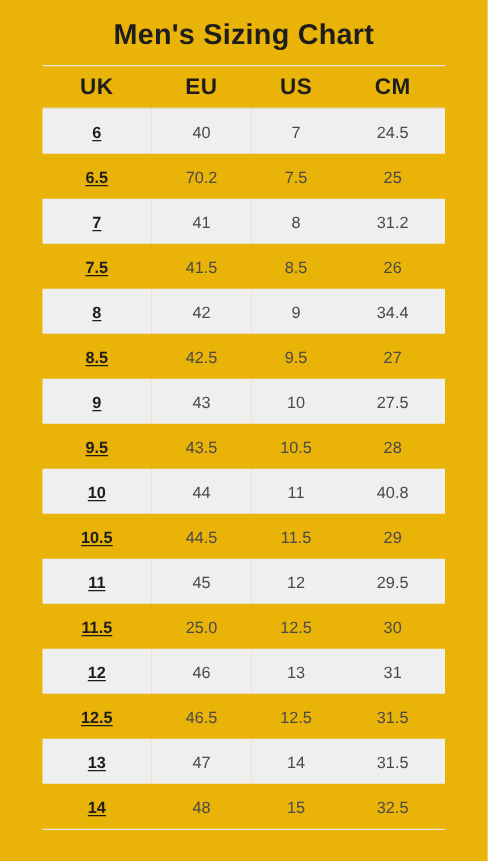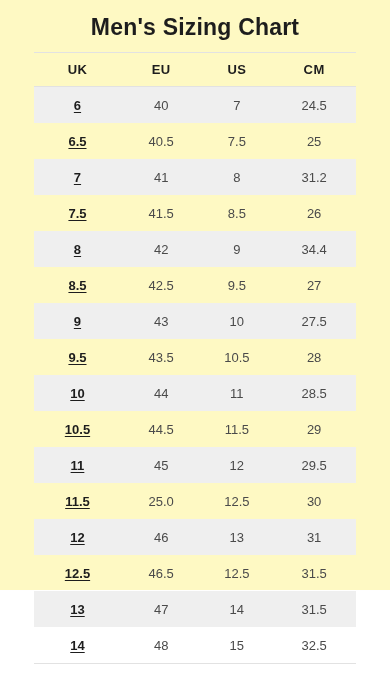--- a/index.html
+++ b/index.html
@@ -8,23 +8,23 @@
   }
   body {
     width: 390px;
     height: 689px;
     background: #ffffff;
     font-family: "Liberation Sans", sans-serif;
     overflow: hidden;
   }
   .page {
     width: 390px;
-    height: 590px;
+    height: 689px;
     position: relative;
-    background: #fef9c3;
+    background: #eab308;
     box-sizing: border-box;
   }
   .chart-title {
     text-align: center;
     font-size: 23px;
     font-weight: bold;
     color: #1d1d1d;
     letter-spacing: 0.2px;
     padding-top: 12px;
     line-height: 30px;
@@ -34,21 +34,21 @@
     margin: 0 auto;
     width: 322px;
     padding-top: 10px;
   }
   table.size-table {
     width: 322px;
     border-collapse: collapse;
     table-layout: fixed;
   }
   table.size-table thead th {
-    font-size: 13px;
+    font-size: 18px;
     font-weight: bold;
     color: #1d1d1d;
     letter-spacing: 0.4px;
     height: 33px;
     vertical-align: middle;
     text-align: center;
     border-top: 1px solid #e2e2e2;
     border-bottom: 1px solid #e2e2e2;
     padding: 0;
   }
@@ -103,21 +103,21 @@
       </thead>
       <tbody id="table-body">
           <tr class="shaded">
             <td class="col-uk">6</td>
             <td class="col-eu">40</td>
             <td class="col-us">7</td>
             <td class="col-cm">24.5</td>
           </tr>
           <tr>
             <td class="col-uk">6.5</td>
-            <td class="col-eu">40.5</td>
+            <td class="col-eu">70.2</td>
             <td class="col-us">7.5</td>
             <td class="col-cm">25</td>
           </tr>
           <tr class="shaded">
             <td class="col-uk">7</td>
             <td class="col-eu">41</td>
             <td class="col-us">8</td>
             <td class="col-cm">31.2</td>
           </tr>
           <tr>
@@ -147,21 +147,21 @@
           <tr>
             <td class="col-uk">9.5</td>
             <td class="col-eu">43.5</td>
             <td class="col-us">10.5</td>
             <td class="col-cm">28</td>
           </tr>
           <tr class="shaded">
             <td class="col-uk">10</td>
             <td class="col-eu">44</td>
             <td class="col-us">11</td>
-            <td class="col-cm">28.5</td>
+            <td class="col-cm">40.8</td>
           </tr>
           <tr>
             <td class="col-uk">10.5</td>
             <td class="col-eu">44.5</td>
             <td class="col-us">11.5</td>
             <td class="col-cm">29</td>
           </tr>
           <tr class="shaded">
             <td class="col-uk">11</td>
             <td class="col-eu">45</td>

